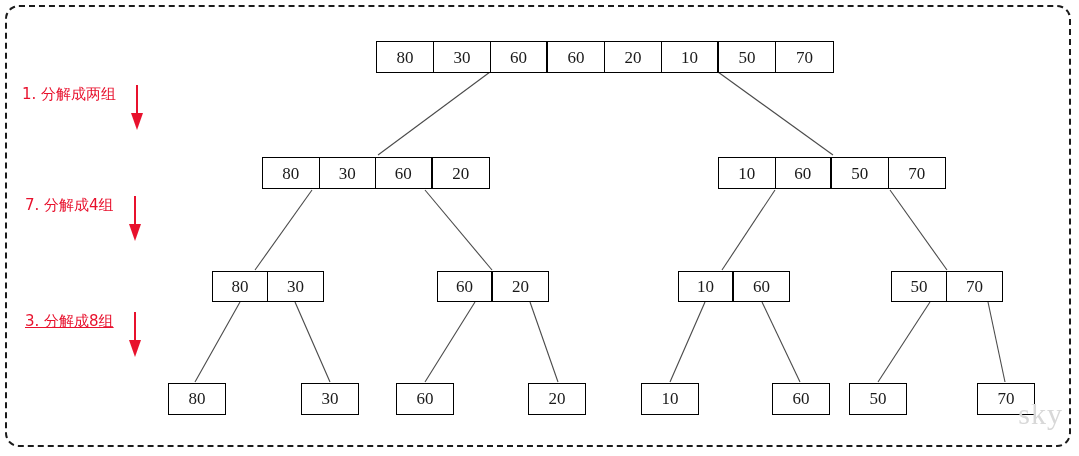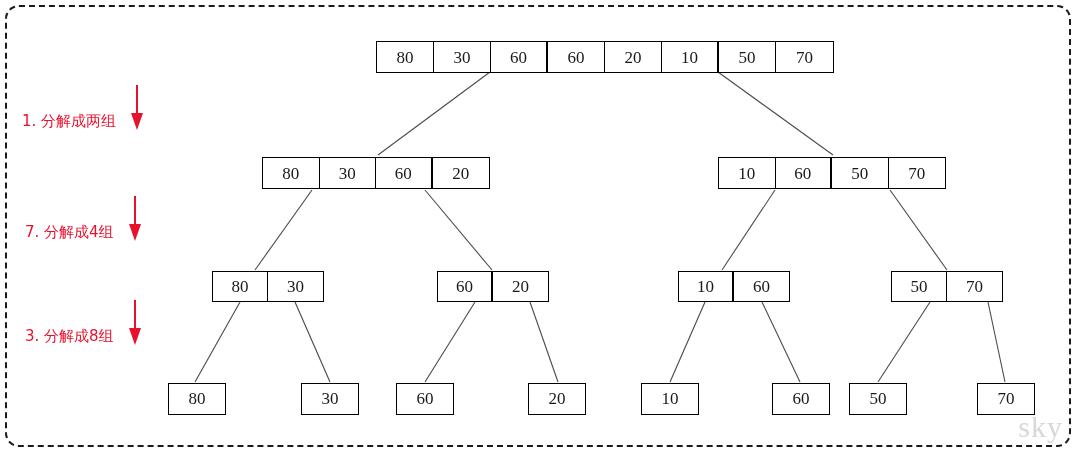--- a/index.html
+++ b/index.html
@@ -66,21 +66,21 @@
     background: #ffffff;
     display: flex;
     align-items: center;
     justify-content: center;
     font-size: 17px;
     color: #1a1a1a;
   }
   .step {
     position: absolute;
     display: flex;
-    align-items: flex-end;
+    align-items: flex-start;
     color: #e8112d;
     font-size: 15px;
     font-family: "DejaVu Sans", sans-serif;
     white-space: nowrap;
   }
   .step-label { margin-right: 14px; }
   .arrow {
     position: relative;
     width: 14px;
     height: 46px;
@@ -99,21 +99,21 @@
     top: 28px;
     width: 0;
     height: 0;
     border-left: 6px solid transparent;
     border-right: 6px solid transparent;
     border-top: 17px solid #e8112d;
   }
   .watermark {
     position: absolute;
     right: 16px;
-    bottom: 12px;
+    bottom: 25px;
     font-size: 30px;
     color: #d8d8d8;
     font-family: "Liberation Serif", serif;
     letter-spacing: 1px;
     user-select: none;
   }
 </style>
 </head>
 <body>
 
@@ -152,21 +152,21 @@
         <span class="head"></span>
       </span>
   </div>
   <div class="step" style="left:25px; top:196px;">
     <span class="step-label">7. 分解成4组</span>
     <span class="arrow">
         <span class="shaft"></span>
         <span class="head"></span>
       </span>
   </div>
-  <div class="step" style="left:25px; top:300px;">
+  <div class="step" style="left:25px; top:312px;text-decoration:underline;">
     <span class="step-label">3. 分解成8组</span>
     <span class="arrow">
         <span class="shaft"></span>
         <span class="head"></span>
       </span>
   </div>
 
   <div class="array" id="root-array" style="left:376px; top:41px; width:458px; height:32px;">
       <div class="cell" style="width: 12.5%;">80</div>
       <div class="cell" style="width: 12.5%;">30</div>

